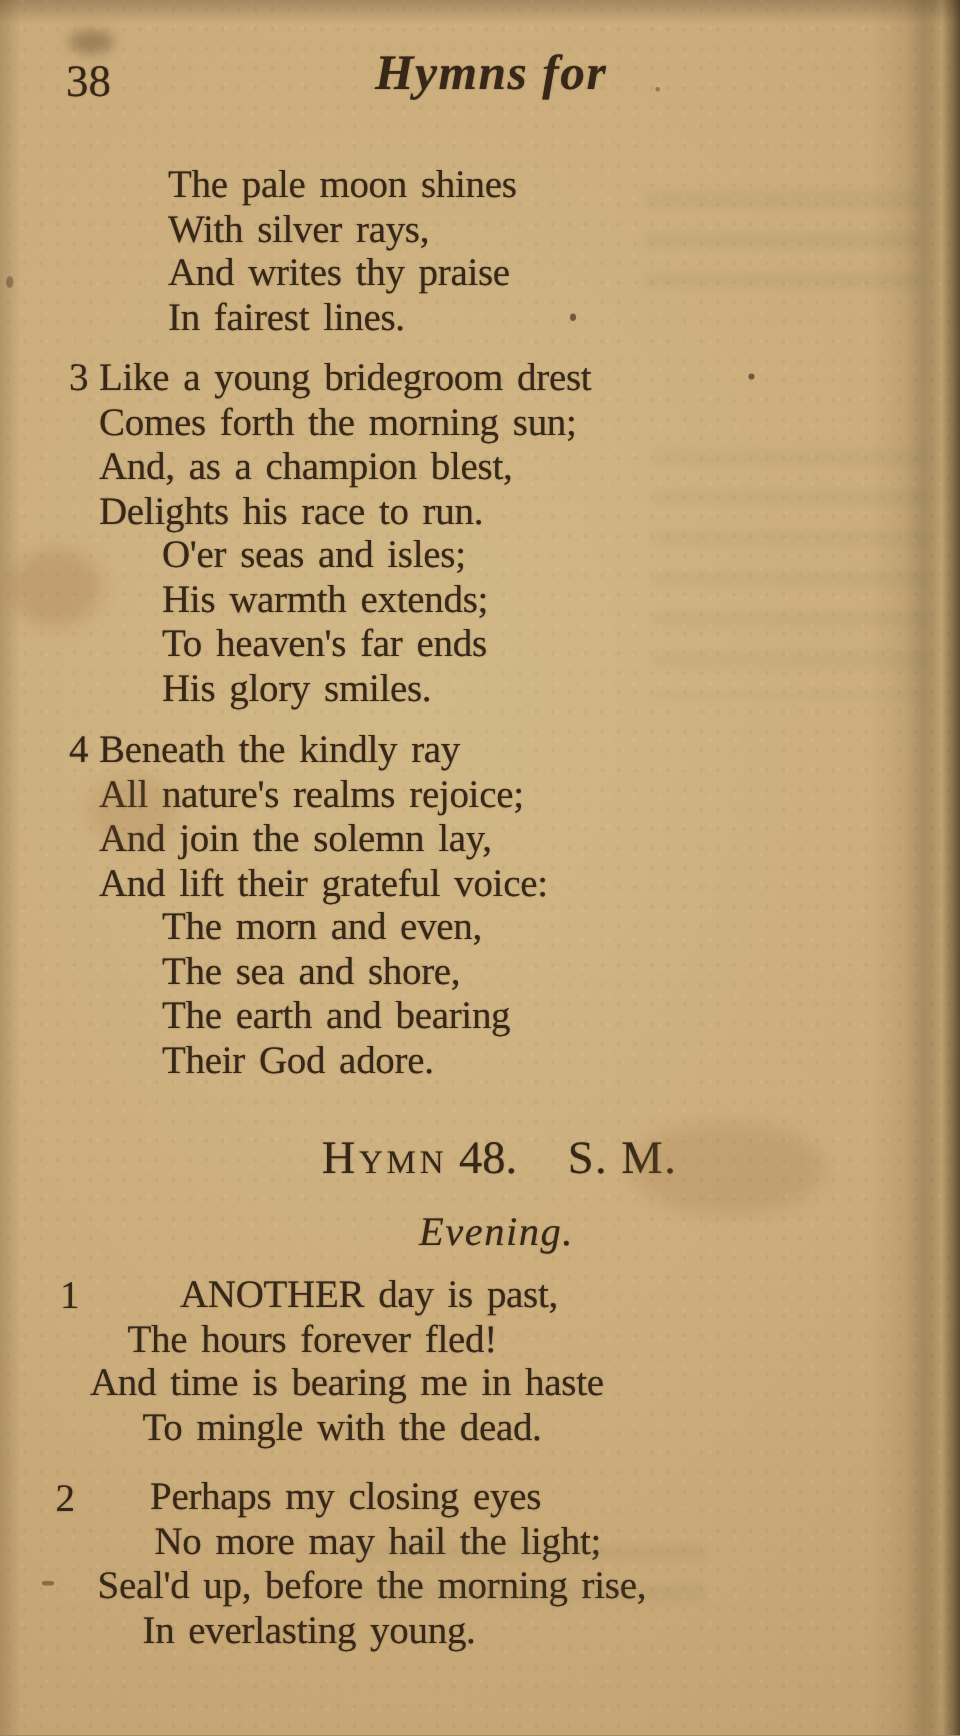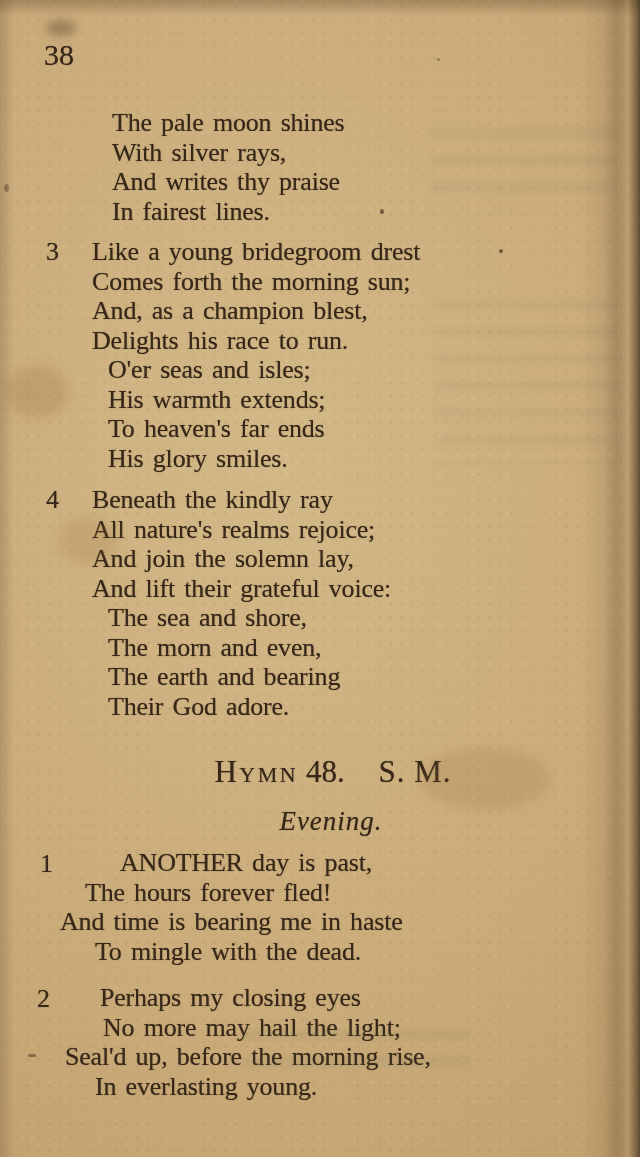--- a/index.html
+++ b/index.html
@@ -41,21 +41,21 @@
 
   .pagenum{position:absolute;left:44px;top:38px;font-size:30px;}
   .running-title{position:absolute;left:250px;top:31px;font-size:33px;font-style:italic;font-weight:bold;letter-spacing:1px;}
 
   .carryover{position:absolute;left:112px;top:108px;font-size:26px;}
 
   .stanza-prev{position:absolute;left:44px;font-size:26px;}
   #stanza-3{top:237px;}
   #stanza-4{top:485px;}
   .stanza-prev .num{position:absolute;left:2px;top:0;line-height:29.5px;}
-  .stanza-prev .line{margin-left:48px;}
+  .stanza-prev .line{margin-left:22px;}
   .stanza-prev .line.ind{margin-left:64px;}
 
   .h48-heading{position:absolute;top:754px;left:0;width:640px;text-align:center;padding-left:26px;box-sizing:border-box;font-size:31px;}
   .h48-heading .t{font-variant:small-caps;letter-spacing:2.5px;}
   .h48-heading .m{margin-left:26px;letter-spacing:1px;}
   .h48-sub{position:absolute;top:806px;left:0;width:640px;text-align:center;padding-left:22px;box-sizing:border-box;font-size:27px;font-style:italic;letter-spacing:1px;}
 
   .h48-stanza{position:absolute;left:0;width:640px;font-size:26px;}
   #h48-s1{top:848px;}
   #h48-s2{top:983px;}
@@ -69,20 +69,21 @@
   .ghost{position:absolute;filter:blur(3px);opacity:.5;pointer-events:none;
     background:repeating-linear-gradient(to bottom, rgba(108,114,78,0.20) 0 10px, rgba(0,0,0,0) 10px 27px);}
   .stain{position:absolute;border-radius:50%;filter:blur(6px);pointer-events:none;}
 </style>
 </head>
 <body>
 
 <div class="page">
 
   <div class="pagenum txt">38</div>
+  <div class="running-title txt">Hymns for</div>
 
   <div class="carryover txt">
     <div class="line">The pale moon shines</div>
     <div class="line">With silver rays,</div>
     <div class="line">And writes thy praise</div>
     <div class="line">In fairest lines.</div>
   </div>
 
   <div class="stanza-prev txt" id="stanza-3">
     <span class="num">3</span>
@@ -95,22 +96,22 @@
     <div class="line ind">To heaven's far ends</div>
     <div class="line ind">His glory smiles.</div>
   </div>
 
   <div class="stanza-prev txt" id="stanza-4">
     <span class="num">4</span>
     <div class="line">Beneath the kindly ray</div>
     <div class="line">All nature's realms rejoice;</div>
     <div class="line">And join the solemn lay,</div>
     <div class="line">And lift their grateful voice:</div>
+    <div class="line ind">The morn and even,</div>
     <div class="line ind">The sea and shore,</div>
-    <div class="line ind">The morn and even,</div>
     <div class="line ind">The earth and bearing</div>
     <div class="line ind">Their God adore.</div>
   </div>
 
   <div class="h48-heading txt">
     <span class="t">Hymn</span>
     <span class="n">48.</span>
     <span class="m">S. M.</span>
   </div>
   <div class="h48-sub txt">Evening.</div>

